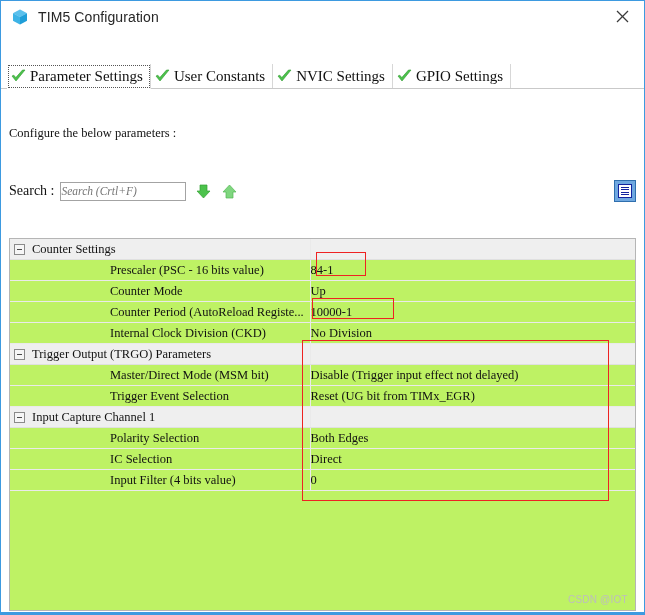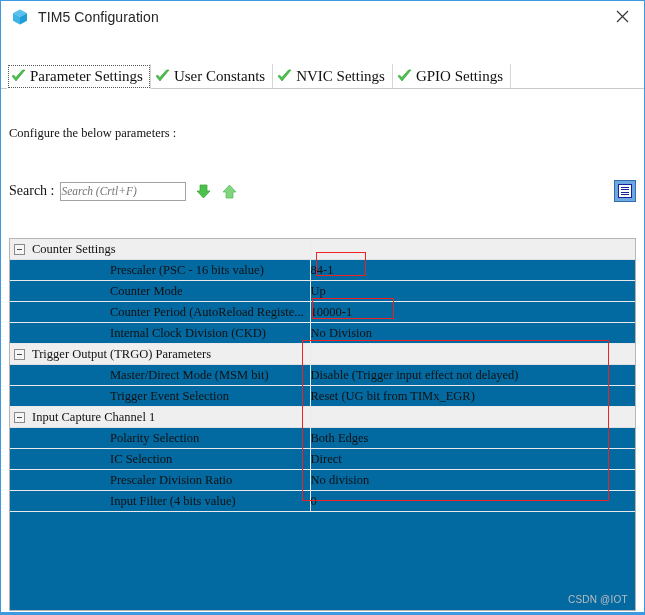--- a/index.html
+++ b/index.html
@@ -194,21 +194,21 @@
     display: block;
     height: 1px;
     background: #12239e;
     margin: 0 1px;
   }
 
   
   .table-wrap {
     margin: 1px 8px 8px 8px;
     border: 1px solid #b5b5b5;
-    background: #0369a1;
+    background: #bef264;
     flex: 0 0 373px;
     height: 373px;
     box-sizing: border-box;
     position: relative;
     overflow: hidden;
   }
   table.params {
     width: 100%;
     border-collapse: collapse;
     table-layout: fixed;
@@ -471,24 +471,20 @@
         </tr>
         <tr>
           <td class="name-cell indent">Polarity Selection</td>
           <td class="val-cell">Both Edges</td>
         </tr>
         <tr>
           <td class="name-cell indent">IC Selection</td>
           <td class="val-cell">Direct</td>
         </tr>
         <tr>
-          <td class="name-cell indent">Prescaler Division Ratio</td>
-          <td class="val-cell">No division</td>
-        </tr>
-        <tr>
           <td class="name-cell indent">Input Filter (4 bits value)</td>
           <td class="val-cell">0</td>
         </tr>
       </tbody>
     </table>
 
     <div class="redbox" id="redbox-prescaler"></div>
     <div class="redbox" id="redbox-period"></div>
     <div class="redbox" id="redbox-trigger"></div>
   </div>

